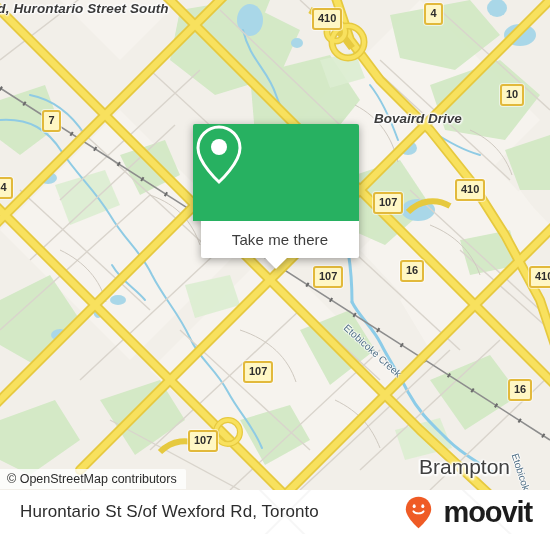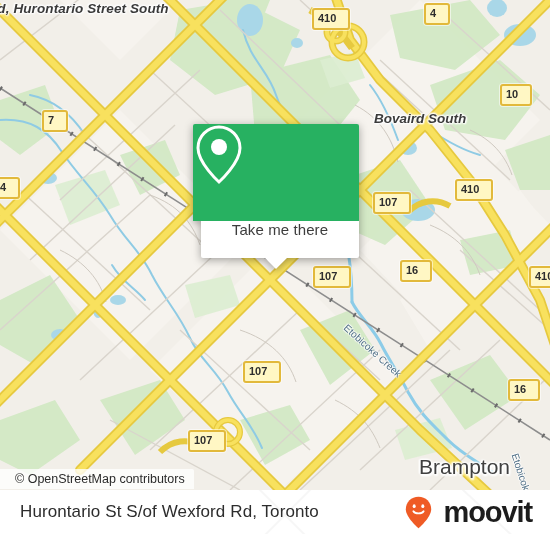--- a/index.html
+++ b/index.html
@@ -48,21 +48,21 @@
   
   .shield {
     position:absolute;
     background:#fff7c4;
     border:2px solid #e2b93b;
     border-radius:3px;
     color:#2e2e2e;
     font-size:11px;
     font-weight:700;
     line-height:1;
-    padding:3px 12px 4px 4px;
+    padding:3px 4px 4px 4px;
     text-align:center;
     min-width:19px;
     box-shadow:0 0 0 1px rgba(255,255,255,.55);
   }
 
   
   .popup {
     position:absolute;
     left:193px; top:124px;
     width:166px;
@@ -70,40 +70,40 @@
   }
   .popup-head {
     height:97px;
     border-radius:2px 2px 0 0;
     display:flex; align-items:center; justify-content:center;
   }
   .popup-body {
     background:#fff;
     border-radius:0 0 2px 2px;
     height:37px;
-    display:flex; justify-content:center;margin-left:8px;
+    display:flex; align-items:center; justify-content:center;margin-left:8px;
   }
   .popup-body span {
     font-size:15px; color:#3d3d3d; letter-spacing:.1px;
   }
   .popup-tail {
     position:absolute;
     left:50%; top:134px;
     width:0; height:0; margin-left:-11px;
     border-left:11px solid transparent;
     border-right:11px solid transparent;
     border-top:11px solid #fff;
   }
   .pin-icon { display:block; }
 
   
   .attrib {
     position:absolute; left:0; top:469px;
     background:rgba(255,255,255,.78);
-    padding:3px 9px 3px 15px;
+    padding:3px 9px 3px 7px;
     font-size:12.5px; color:#2b2b2b;
     white-space:nowrap;
     border-radius:0 2px 0 0;
   }
 
   
   .bottombar {
     position:absolute; left:0; top:490px; width:550px; height:44px;
     background:#ffffff;
     display:flex; align-items:center; justify-content:space-between;
@@ -290,21 +290,21 @@
         <circle cx="228" cy="432" r="12"></circle>
       </g>
       <g stroke="#e6c93f" stroke-width="6" fill="none">
         <path d="M408 212 C420 200, 436 198, 450 206"></path>
         <path d="M160 452 C172 440, 188 438, 202 446"></path>
       </g>
     </svg>
 
     <div class="street-label-top">rd, Hurontario Street South</div>
 
-    <div class="place-label" style="left:374px; top:111px; font-size:13.5px;">Bovaird South</div>
+    <div class="place-label" style="left:374px; top:111px; font-size:13.5px;">Bovaird Drive</div>
 
     <div class="city-label" style="left:419px; top:455px;">Brampton</div>
 
     <div class="creek-label" style="left:349px; top:322px; transform:rotate(42deg); transform-origin:left top;">Etobicoke Creek</div>
 
     <div class="creek-label" style="left:520px; top:452px; transform:rotate(72deg); transform-origin:left top;">Etobicoke</div>
 
     <div id="shields">
         <div class="shield" style="left: 312px; top: 8px;">410</div>
         <div class="shield" style="left: 424px; top: 3px;">4</div>

